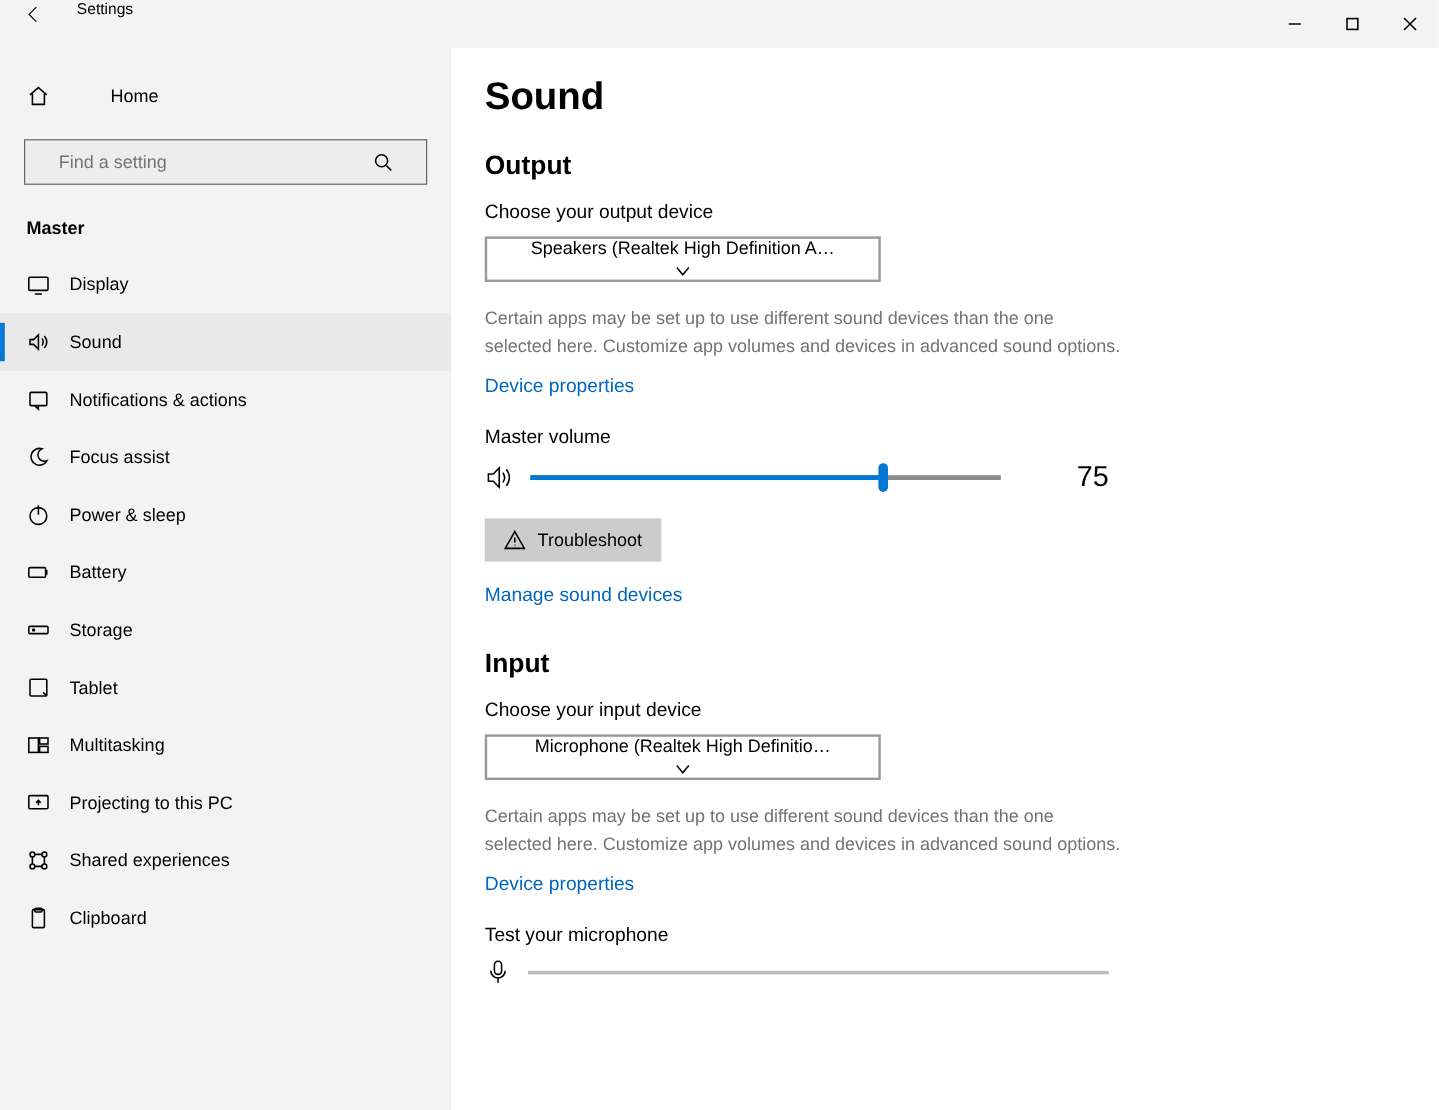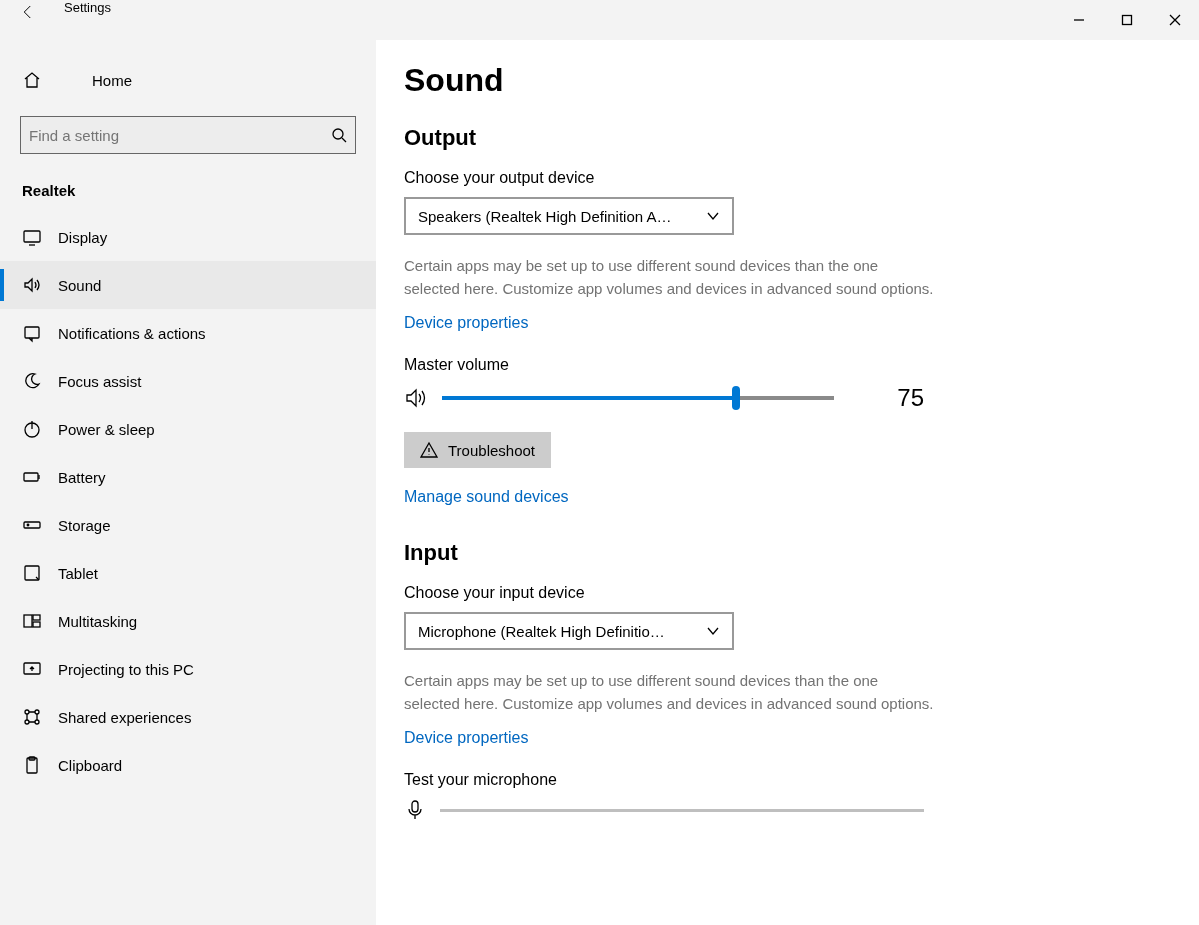--- a/index.html
+++ b/index.html
@@ -69,21 +69,21 @@
       flex-shrink: 0;
       display: flex; align-items: center; justify-content: center;
     }
     .search-box {
       margin: 0 20px 18px 20px;
       height: 38px;
       border: 1px solid #666;
       background: #ededed;
       display: flex;
       align-items: center;
-      padding: 0 8px;
+      padding: 0 28px;
     }
     .search-box input {
       flex: 1;
       border: none;
       background: transparent;
       font-size: 15px;
       outline: none;
       color: #555;
     }
     .search-box .search-icon {
@@ -133,20 +133,21 @@
     .dropdown {
       width: 330px;
       height: 38px;
       border: 2px solid #999;
       display: flex;
       align-items: center;
       padding: 0 12px;
       cursor: pointer;
       margin-bottom: 20px;
       background: #fff;
+      flex-direction: column;
     }
     .dropdown .dd-text {
       flex: 1;
       white-space: nowrap;
       overflow: hidden;
       text-overflow: ellipsis;
     }
     .dropdown .chev {
       width: 14px; height: 14px;
     }
@@ -272,21 +273,21 @@
     <div class="search-box">
       <input type="text" placeholder="Find a setting" style="">
       <span class="search-icon">
         <svg viewBox="0 0 16 16">
             <circle cx="7" cy="7" r="5"></circle>
             <path d="M11 11 L15 15"></path>
           </svg>
       </span>
     </div>
 
-    <div class="category-label">Realtek</div>
+    <div class="category-label">Master</div>
 
     <div class="nav-item">
       <span class="icon">
         <svg viewBox="0 0 20 20">
             <rect x="2" y="4" width="16" height="11" rx="1"></rect>
             <path d="M7 18 H13"></path>
           </svg>
       </span>
       <span>Display</span>
     </div>

